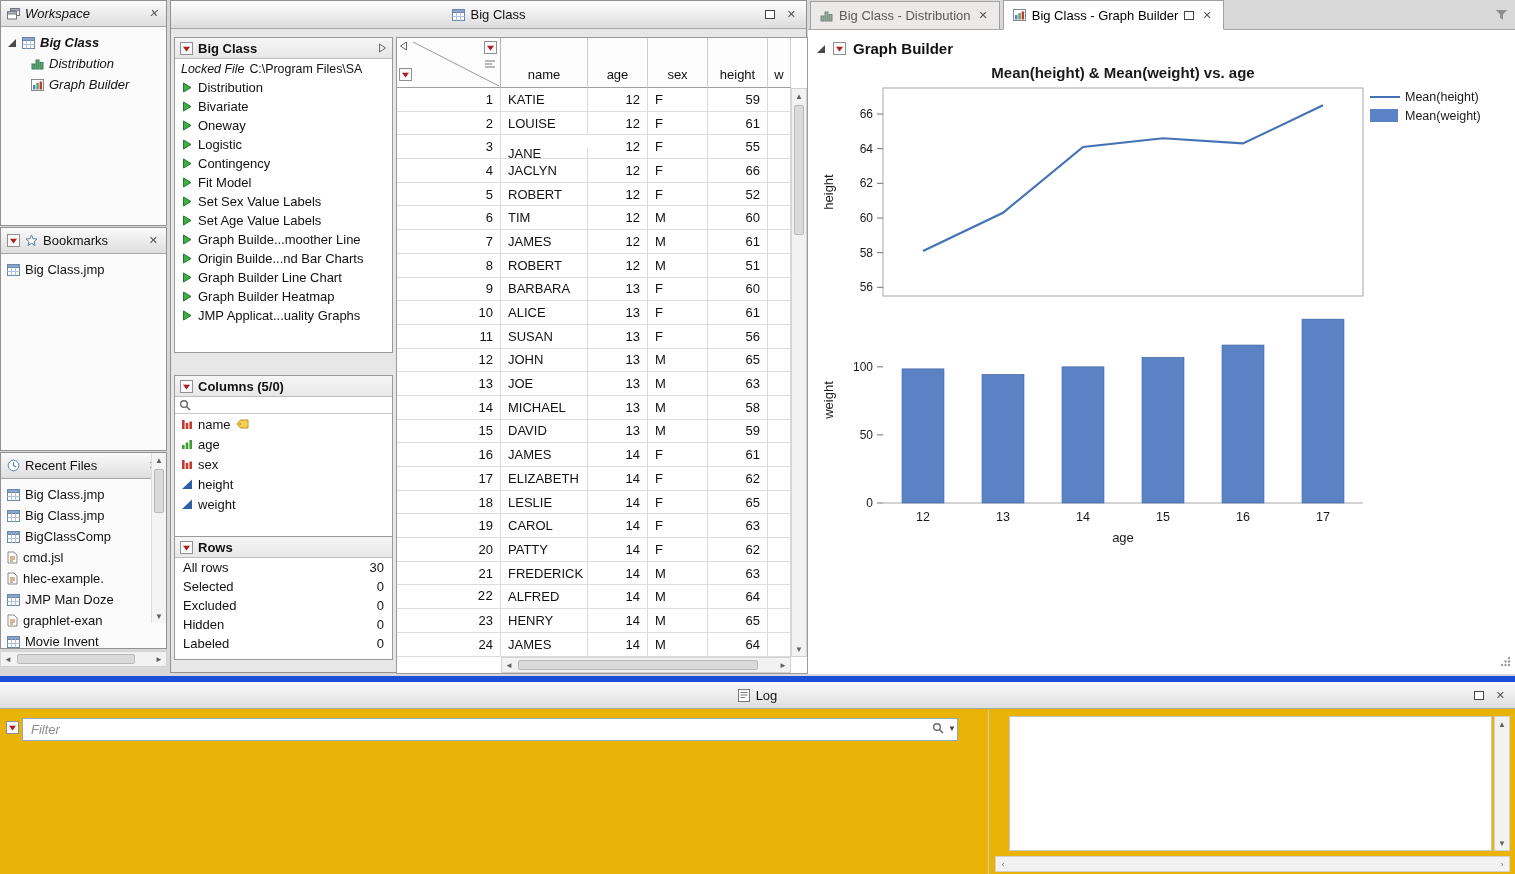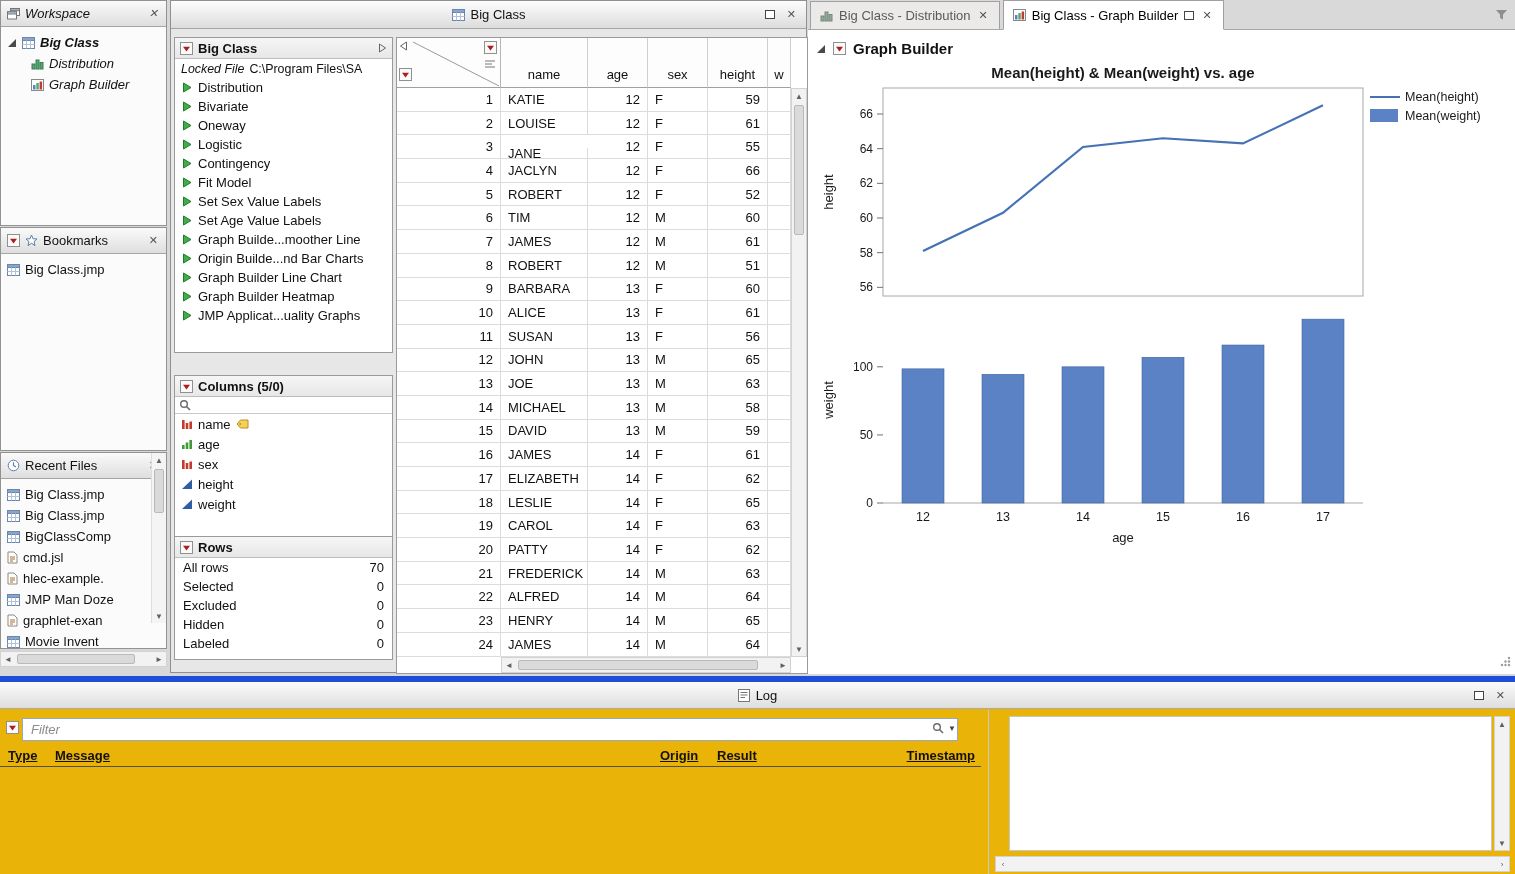--- a/index.html
+++ b/index.html
@@ -535,21 +535,21 @@
             <svg width="13" height="13" viewBox="0 0 13 13">
               <rect x="0.5" y="0.5" width="12" height="12" fill="#fafafa" stroke="#909090"></rect>
               <path d="M3,4.8 L10,4.8 L6.5,9.4 Z" fill="#b01c1c"></path>
             </svg>
           </span>
         <span class="bh-lbl">Rows</span>
       </div>
       <div id="rows-stats">
           <div class="stat-row">
             <span class="stat-lbl">All rows</span>
-            <span class="stat-val">70</span>
+            <span class="stat-val">30</span>
           </div>
           <div class="stat-row">
             <span class="stat-lbl">Selected</span>
             <span class="stat-val">0</span>
           </div>
           <div class="stat-row">
             <span class="stat-lbl">Excluded</span>
             <span class="stat-val">0</span>
           </div>
           <div class="stat-row">
@@ -763,21 +763,21 @@
           </div>
           <div class="grow">
             <div class="gc num" style="width: 104px;">21</div>
             <div class="gc left" style="width: 87px;">FREDERICK</div>
             <div class="gc right" style="width: 60px;">14</div>
             <div class="gc left" style="width: 60px;">M</div>
             <div class="gc right" style="width: 60px;">63</div>
             <div class="gc left" style="width: 23px;"></div>
           </div>
           <div class="grow">
-            <div class="gc num" style="width: 104px;">22</div>
+            <div class="gc num" style="width: 104px; font-family: Liberation Mono, monospace;">22</div>
             <div class="gc left" style="width: 87px;">ALFRED</div>
             <div class="gc right" style="width: 60px;">14</div>
             <div class="gc left" style="width: 60px;">M</div>
             <div class="gc right" style="width: 60px;">64</div>
             <div class="gc left" style="width: 23px;"></div>
           </div>
           <div class="grow">
             <div class="gc num" style="width: 104px;">23</div>
             <div class="gc left" style="width: 87px;">HENRY</div>
             <div class="gc right" style="width: 60px;">14</div>
@@ -938,27 +938,20 @@
     <span class="filter-icons">
       <span class="icon">
           <svg width="12" height="12" viewBox="0 0 12 12">
             <circle cx="5" cy="5" r="3.3" fill="none" stroke="#6a6a6a" stroke-width="1.4"></circle>
             <line x1="7.5" y1="7.5" x2="11" y2="11" stroke="#6a6a6a" stroke-width="1.6"></line>
           </svg>
         </span>
       <span class="dd">▼</span>
     </span>
 
-    <div class="log-headrow">
-      <span class="lh-type">Type</span>
-      <span class="lh-message">Message</span>
-      <span class="lh-origin">Origin</span>
-      <span class="lh-result">Result</span>
-      <span class="lh-timestamp">Timestamp</span>
-    </div>
 
     <div class="log-divider"></div>
     <div class="log-right-box"></div>
     <div class="sbar" id="log-vscroll">
       <span class="sb-arrow" style="top:0;left:0;">▲</span>
       <span class="sb-arrow" style="bottom:0;left:0;">▼</span>
     </div>
     <div class="sbar" id="log-hscroll">
       <span class="sb-arrow" style="left:0;top:0;">‹</span>
       <span class="sb-arrow" style="right:0;top:0;">›</span>

